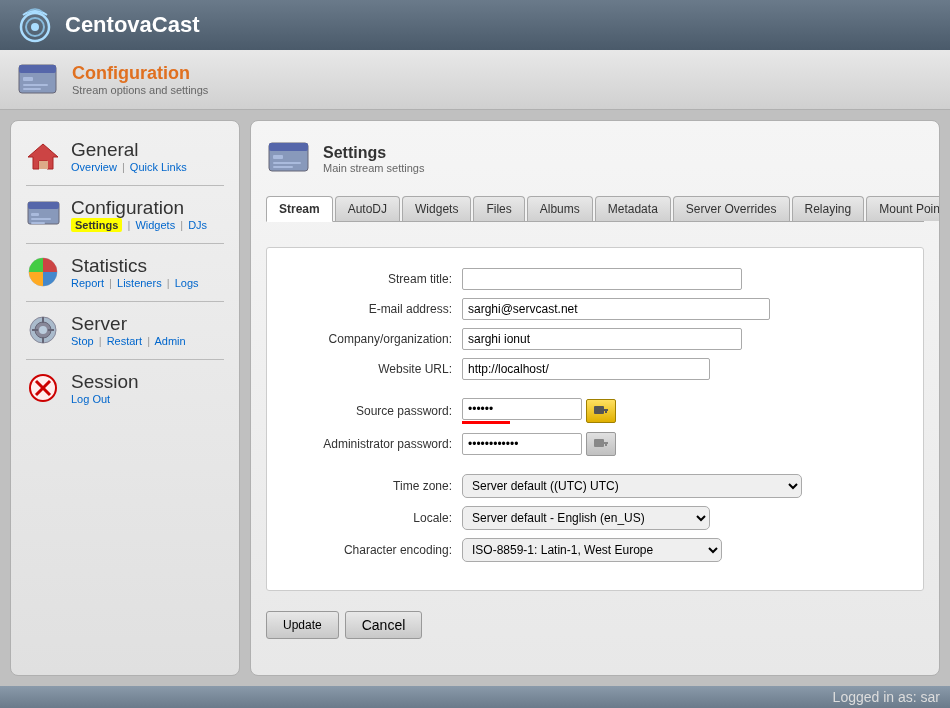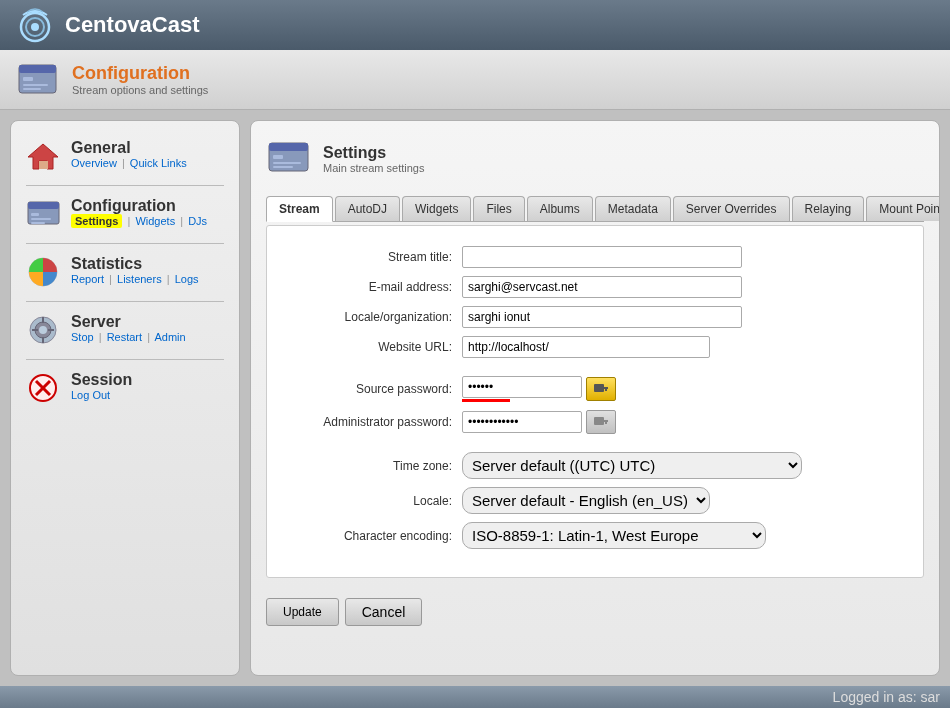--- a/index.html
+++ b/index.html
@@ -79,23 +79,23 @@
       cursor: pointer;
       border-radius: 5px;
     }
     .sidebar-icon {
       width: 35px;
       height: 35px;
       margin-right: 10px;
       flex-shrink: 0;
     }
     .sidebar-text .section-title {
-      font-weight: bold;
+      font-weight: normal;
       color: #333;
-      font-size: 16px;
+      font-size: 19px;
     }
     .sidebar-text .section-links {
       color: #0066cc;
       font-size: 11px;
     }
     .sidebar-text .section-links a {
       color: #0066cc;
       text-decoration: none;
       cursor: pointer;
       text-align: right;
@@ -137,21 +137,21 @@
     }
     .settings-header-text .settings-subtitle {
       color: #666;
       font-size: 11px;
     }
 
     
     .tabs-container {
       display: flex;
       border-bottom: 1px solid #aaa;
-      margin-bottom: 3px;
+      margin-bottom: 25px;
       flex-wrap: nowrap;
       overflow: visible;
     }
     .tab {
       padding: 5px 12px;
       background: linear-gradient(to bottom, #e8e8e8, #d0d0d0);
       border: 1px solid #aaa;
       border-bottom: none;
       cursor: pointer;
       font-size: 12px;
@@ -193,22 +193,22 @@
       border: 1px solid #aaa;
       padding: 3px 5px;
       font-size: 12px;
       border-radius: 2px;
     }
     .form-row input[type="text"] { width: 280px; }
     .form-row input[type="password"] { width: 120px; }
     .form-row select {
       border: 1px solid #aaa;
       padding: 3px 5px;
-      font-size: 15px;
-      border-radius: 10px;
+      font-size: 12px;
+      border-radius: 5px;
     }
     .form-spacer { height: 10px; }
 
     .password-row {
       display: flex;
       align-items: center;
       gap: 4px;
     }
     .pw-btn {
       background: linear-gradient(to bottom, #ffe060, #e0b000);
@@ -443,25 +443,25 @@
 
     <div class="form-area">
 
       <div class="form-row">
         <label>Stream title:</label>
         <input type="text" value="" style="width: 280px;">
       </div>
 
       <div class="form-row">
         <label>E-mail address:</label>
-        <input type="text" value="sarghi@servcast.net" style="width: 280px;">
-      </div>
-
-      <div class="form-row">
-        <label>Locale/organization:</label>
+        <input type="text" value="sarghi@servcast.net" style="width: 308px;">
+      </div>
+
+      <div class="form-row">
+        <label>Company/organization:</label>
         <input type="text" value="sarghi ionut" style="width: 280px;">
       </div>
 
       <div class="form-row">
         <label>Website URL:</label>
         <input type="text" value="http://localhost/" style="width: 248px;">
       </div>
 
       <div class="form-spacer"></div>
 
@@ -507,21 +507,21 @@
 
       <div class="form-row">
         <label>Locale:</label>
         <select style="width:248px;">
           <option>Server default - English (en_US)</option>
         </select>
       </div>
 
       <div class="form-row">
         <label>Character encoding:</label>
-        <select style="width:304px;">
+        <select style="width:260px;">
           <option>ISO-8859-1: Latin-1, West Europe</option>
         </select>
       </div>
 
     </div>
 
     <div class="action-buttons">
       <button class="btn-update">Update</button>
       <button class="btn-cancel">Cancel</button>
     </div>

